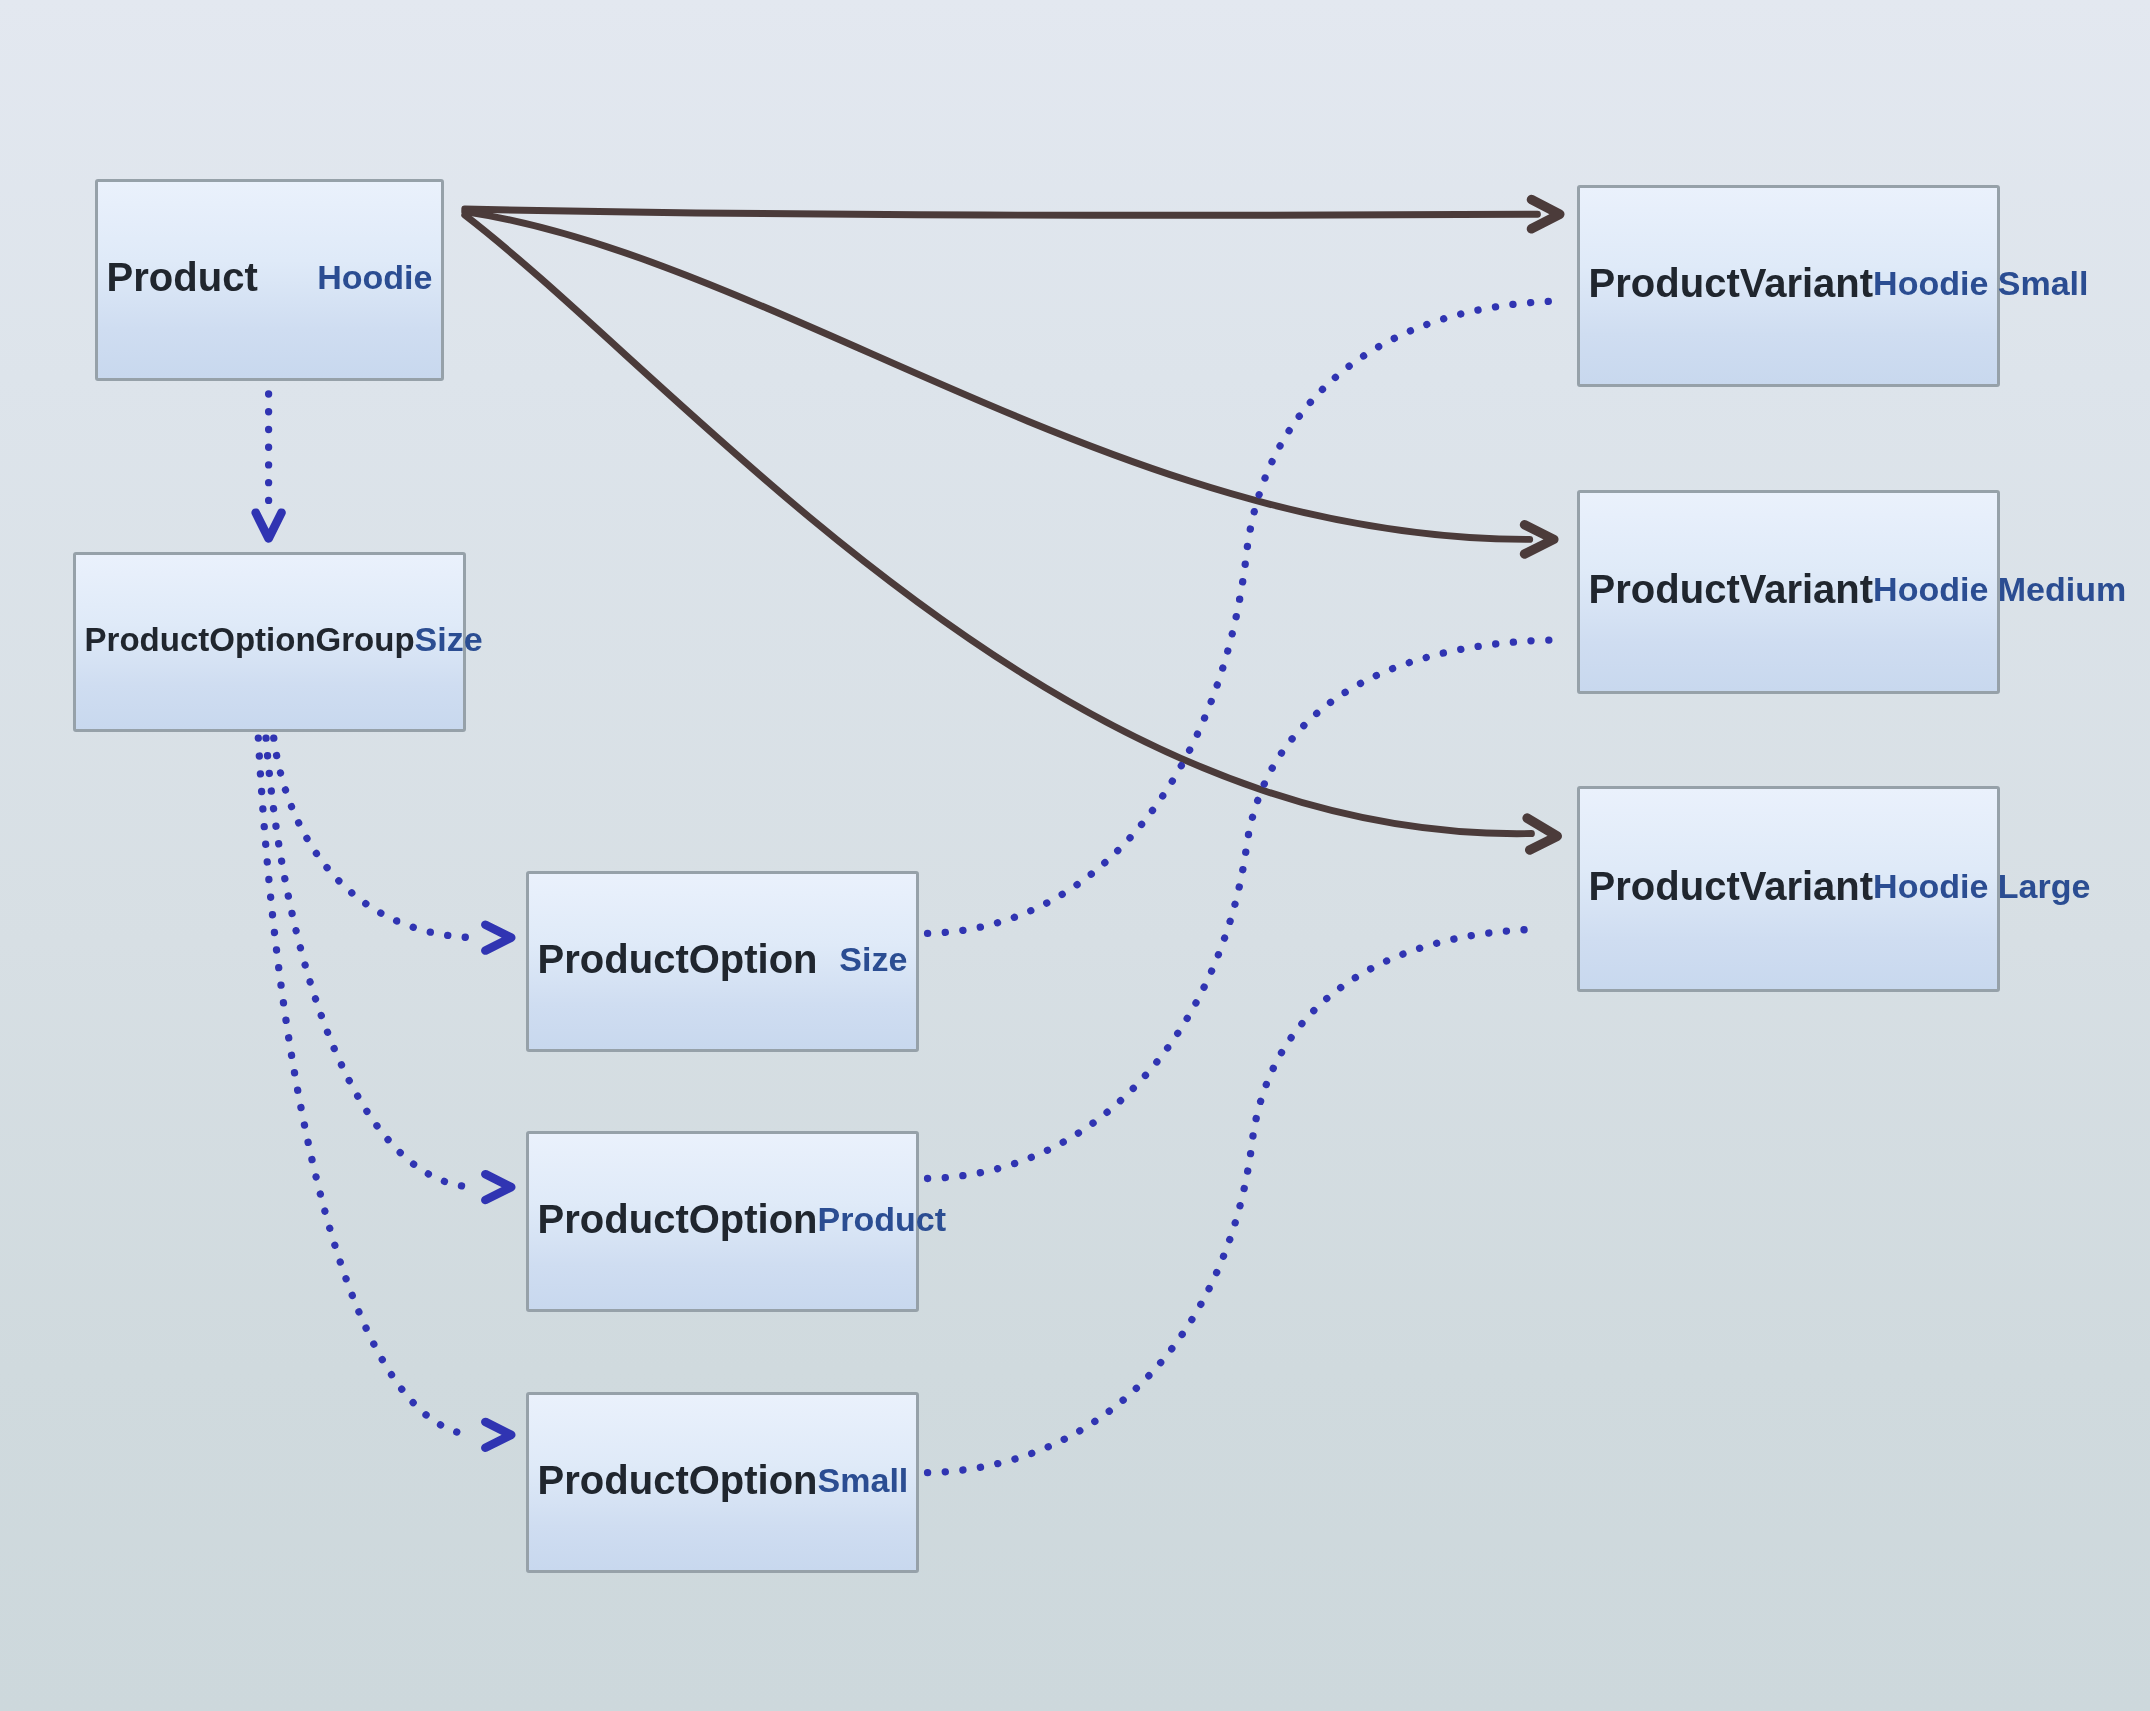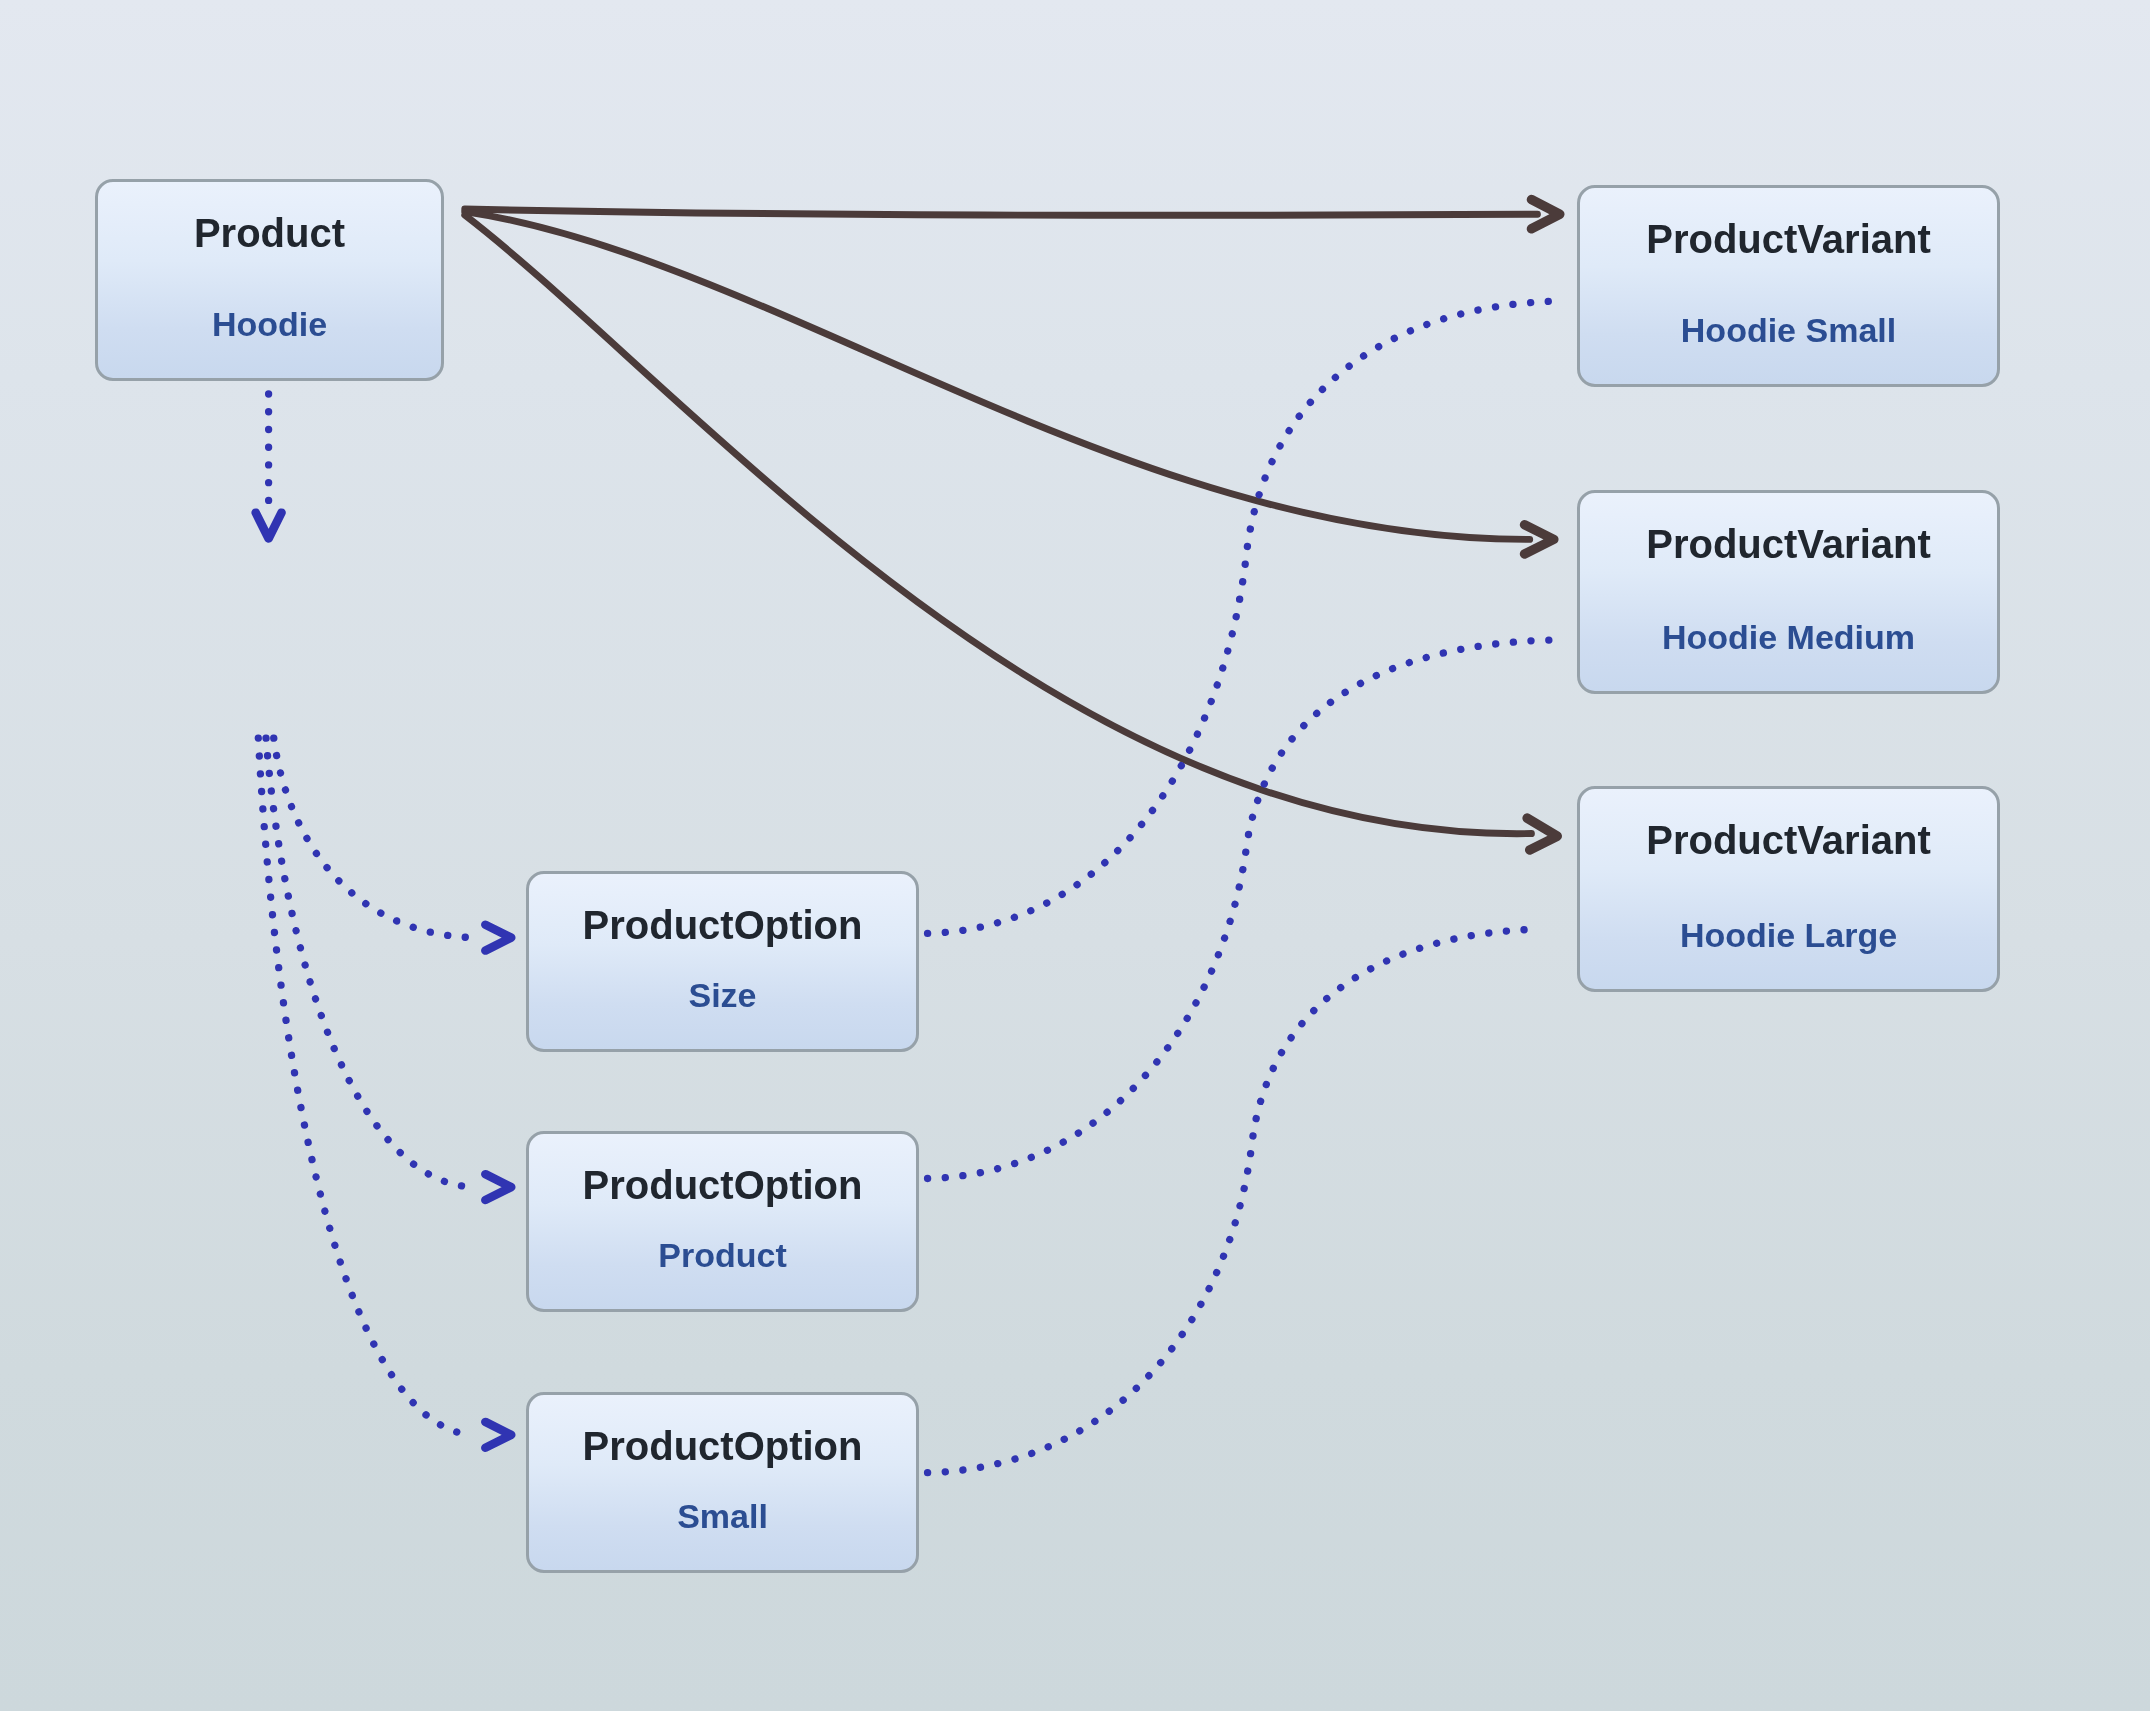--- a/index.html
+++ b/index.html
@@ -10,23 +10,23 @@
     background:linear-gradient(180deg,#e3e8f0 0%,#dde4eb 22%,#d7dfe4 55%,#d0dade 80%,#cdd8dc 100%);
     font-family:"Liberation Sans",sans-serif;
   }
   svg.edges{position:absolute;left:0;top:0;width:2151px;height:1711px;}
   .solid-edge{fill:none;stroke:#4b3b3a;stroke-width:8;stroke-linecap:round;}
   .solid-head{fill:none;stroke:#4b3b3a;stroke-width:11;stroke-linecap:round;stroke-linejoin:round;}
   .dot-edge{fill:none;stroke:#3034b2;stroke-width:8.5;stroke-linecap:round;stroke-dasharray:0.1 20.5;}
   .dot-head{fill:none;stroke:#3034b2;stroke-width:10;stroke-linecap:round;stroke-linejoin:round;}
   .node{
     position:absolute;box-sizing:border-box;
-    border:3.4px solid #96a1a9;border-radius:18px;
+    border:3.4px solid #96a1a9;border-radius:3px;
     background:linear-gradient(180deg,#eaf1fc 0%,#dfeaf8 40%,#cfddf1 75%,#c8d8ee 100%);
-    display:flex;flex-direction:column;align-items:center;justify-content:space-between;
+    display:flex;flex-direction:row;align-items:center;justify-content:space-between;
     padding:29px 8.6px 34px 8.6px;
   }
   .node-name{font-weight:bold;font-size:40px;color:#20262e;white-space:nowrap;}
   .node-value{font-weight:bold;font-size:34px;color:#2b4d92;white-space:nowrap;}
   .node.pog .node-name{font-size:33px;}
   
   .n-product       {left:95px; top:179px; width:349px; height:202px;}
   .n-option-group  {left:73px;  top:552px; width:393px; height:180px;}
   .n-option-small  {left:526px; top:871px;width:393px; height:181px;}
   .n-option-medium {left:526px; top:1131px;width:393px; height:181px;}
@@ -62,20 +62,24 @@
     <path class="dot-edge" d="M 1078 1085 C 1290 1080, 1420 880, 1448 650 C 1468 460, 1610 355, 1812 350"></path>
     <path class="dot-edge" d="M 1078 1370 C 1290 1365, 1420 1180, 1448 990 C 1468 830, 1600 750, 1802 744"></path>
     <path class="dot-edge" d="M 1078 1712 C 1300 1706, 1430 1530, 1455 1330 C 1475 1165, 1610 1085, 1790 1080"></path>
   </svg>
 
   <div class="node n-product">
     <div class="node-name">Product</div>
     <div class="node-value">Hoodie</div>
   </div>
 
+  <div class="node pog n-option-group">
+    <div class="node-name">ProductOptionGroup</div>
+    <div class="node-value">Size</div>
+  </div>
 
   <div class="node n-option-small">
     <div class="node-name">ProductOption</div>
     <div class="node-value">Size</div>
   </div>
 
   <div class="node n-option-medium">
     <div class="node-name">ProductOption</div>
     <div class="node-value">Product</div>
   </div>

